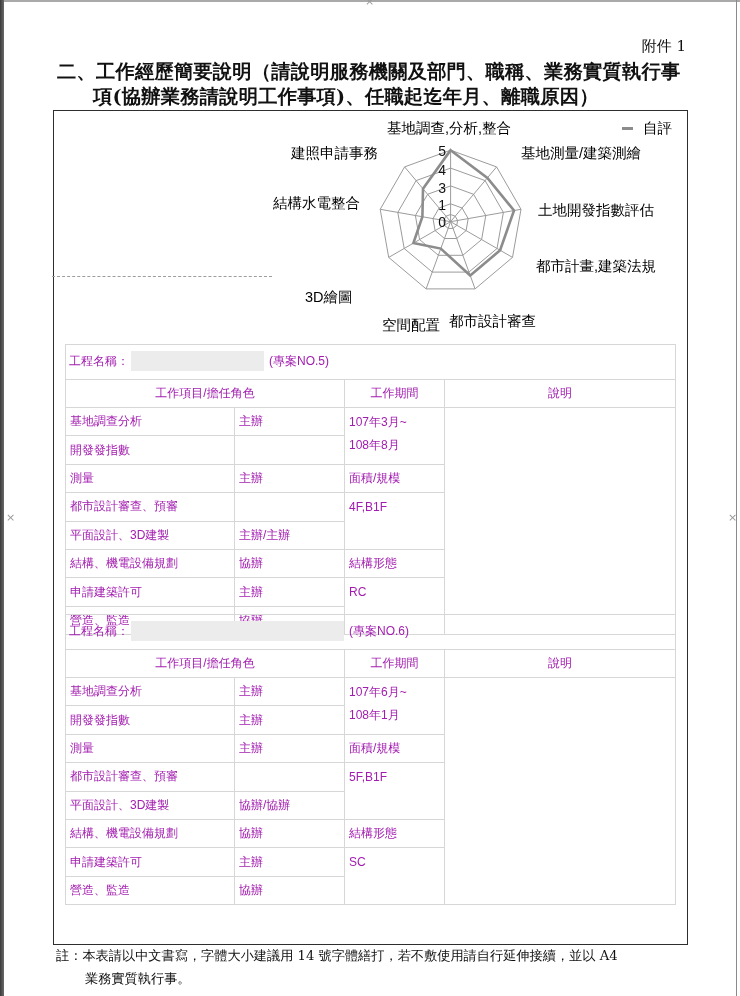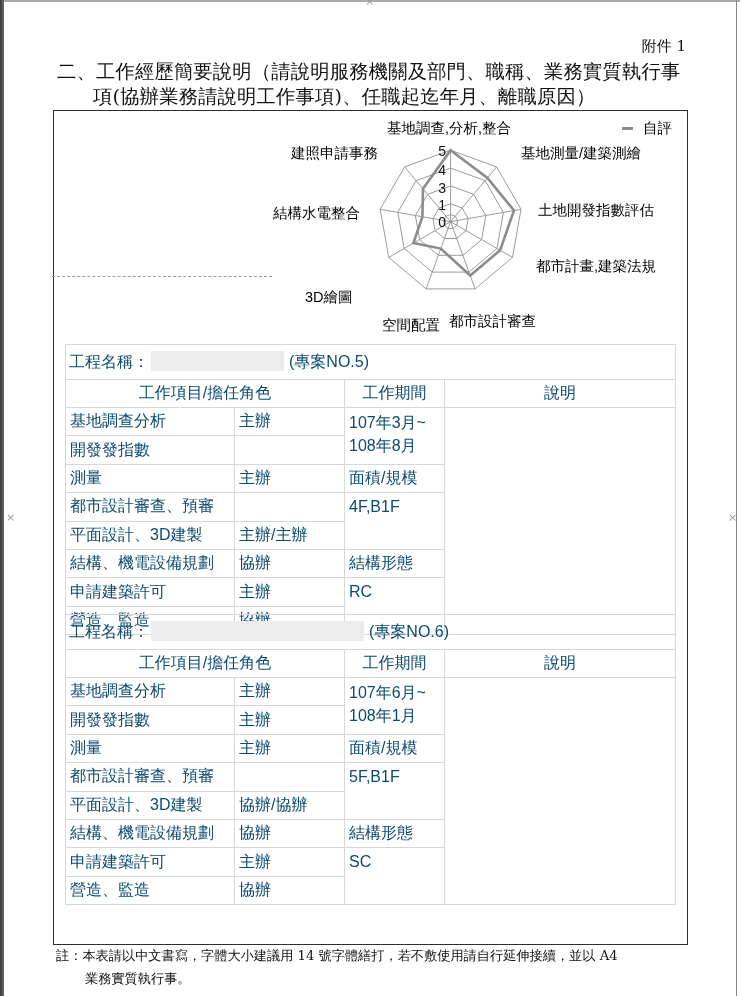--- a/index.html
+++ b/index.html
@@ -7,48 +7,48 @@
   .abs { position: absolute; }
 
   
   .edge-top { left: 0; top: 0; width: 740px; height: 2px; background: #a9a9a9; }
   .edge-left { left: 0; top: 0; width: 4px; height: 996px; background: linear-gradient(to right, #3a3a3a, #6a6a6a); }
   .edge-right { left: 736px; top: 0; width: 1px; height: 996px; background: #8a8a8a; }
   .crop-mark { font-size: 11px; color: #9a9a9a; line-height: 11px; font-family: "DejaVu Sans", sans-serif; }
 
   
   .attachment { left: 600px; top: 36px; width: 86px; text-align: right; font-family: "DejaVu Serif", "Liberation Serif", serif; font-size: 15px; line-height: 20px; }
-  .title { font-family: "DejaVu Serif", "Liberation Serif", serif; font-size: 19.3px; line-height: 24px; white-space: nowrap; letter-spacing: 0.2px; }
+  .title { font-family: "DejaVu Serif", "Liberation Serif", serif; font-size: 19.3px; line-height: 24px; white-space: nowrap; letter-spacing: 0.2px; font-weight: bold; }
   .title-1 { left: 57px; top: 60px; }
   .title-2 { left: 93px; top: 85px; }
 
   
   .frame { left: 53px; top: 110px; width: 633px; height: 833px; border: 1.5px solid #2e2e2e; }
   .dashed { left: 52px; top: 276px; width: 220px; height: 0; border-top: 1px dashed #9d9d9d; }
 
   
   .chart-svg { left: 0; top: 0; }
   .lbl { position: absolute; font-size: 14.5px; line-height: 18px; white-space: nowrap; color: #000000; }
   .ax0 { left: 387px; top: 119px; }
   .ax1 { left: 521px; top: 144px; }
   .ax2 { left: 538px; top: 201px; }
   .ax3 { left: 536px; top: 257px; }
   .ax4 { left: 449px; top: 312px; }
   .ax5 { left: 382px; top: 316px; }
   .ax6 { left: 305px; top: 257px; margin-top: 31px; }
-  .ax7 { left: 273px; top: 205px; font-family: Liberation Mono, monospace; }
+  .ax7 { left: 273px; top: 194px; }
   .ax8 { left: 291px; top: 144px; }
   .tick { position: absolute; left: 426px; width: 20px; text-align: right; font-size: 14px; line-height: 16px; color: #111; }
   .t0 { top: 143px; } .t1 { top: 162px; } .t2 { top: 180px; } .t3 { top: 197px; } .t4 { top: 214px; }
   .legend-line { left: 622px; top: 127px; width: 11px; height: 2.5px; background: #8c8c8c; }
   .legend-text { left: 643px; top: 119px; }
 
   
   table.proj { position: absolute; left: 65px; width: 610px; border-collapse: collapse; table-layout: fixed; }
-  table.proj td { border: 1px solid #d7d7d7; padding: 0 4px; font-size: 16px; white-space: nowrap; overflow: hidden; vertical-align: middle; color: #0c4a6e; }
+  table.proj td { border: 1px solid #d7d7d7; padding: 0 4px; font-size: 12px; white-space: nowrap; overflow: hidden; vertical-align: middle; color: #a21caf; }
   .t1pos { top: 344px; }
   .t2pos { top: 614px; padding-left: 48px; }
   tr.title-row td { height: 34px; padding-left: 3px; }
   tr.head-row td { height: 27px; text-align: center; }
   tr.data-row td { height: 27.4px; }
   td.merged-top { vertical-align: top !important; padding-top: 3px !important; }
   .period-line { display: block; line-height: 23px; }
   .merged-val { display: block; line-height: 22px; }
   .redact { display: inline-block; height: 20px; background: #ececec; vertical-align: middle; margin-left: 2px; margin-right: 5px; position: relative; top: -1px; }
   .redact-1 { width: 133px; }

